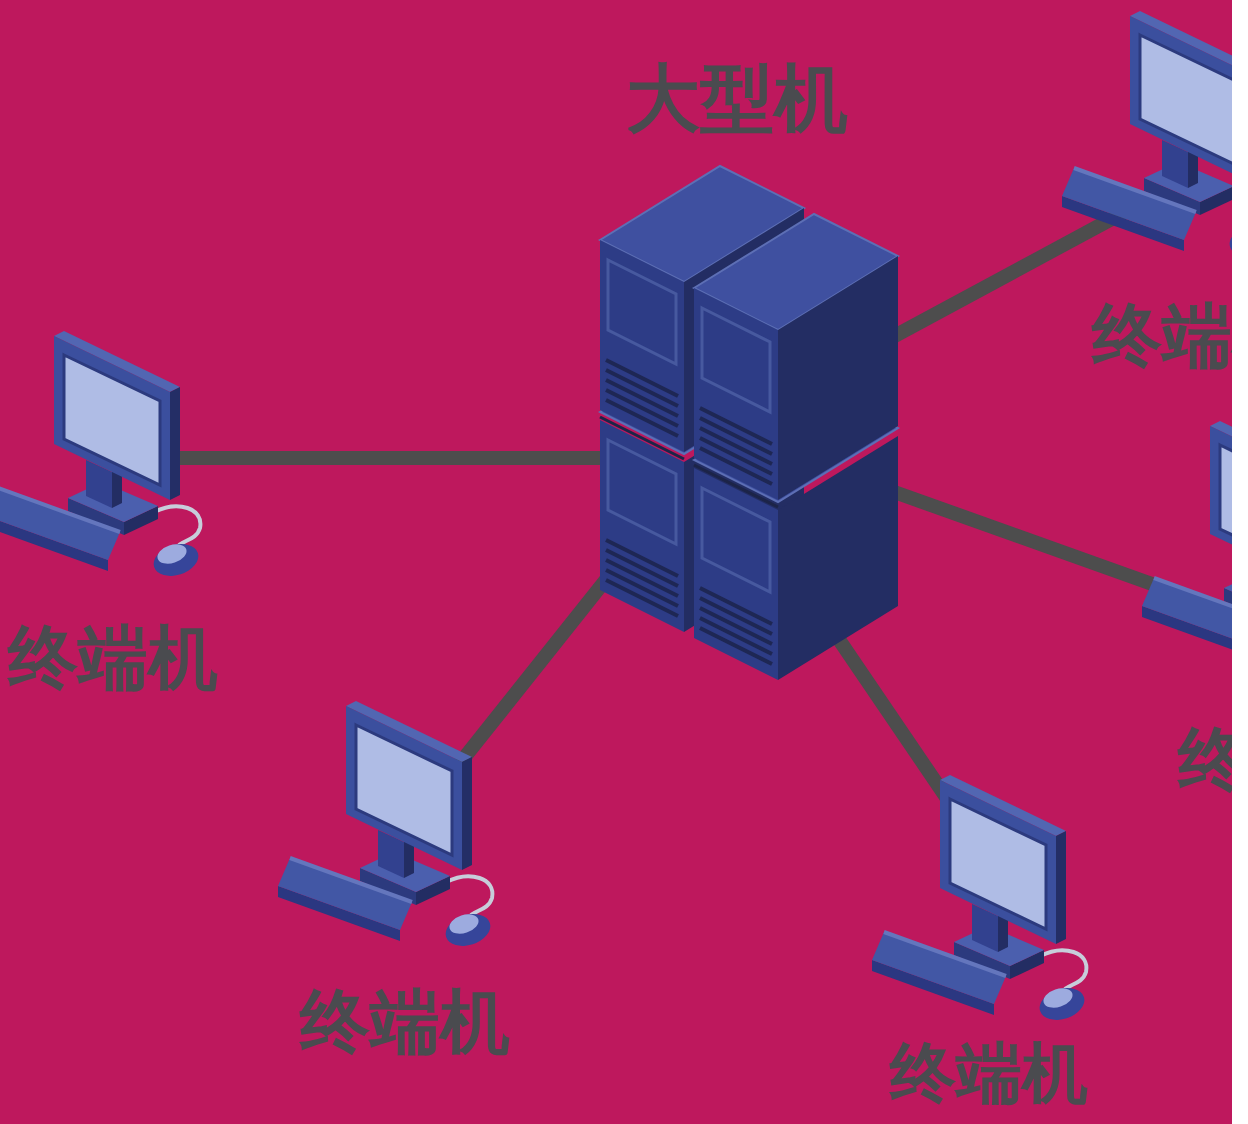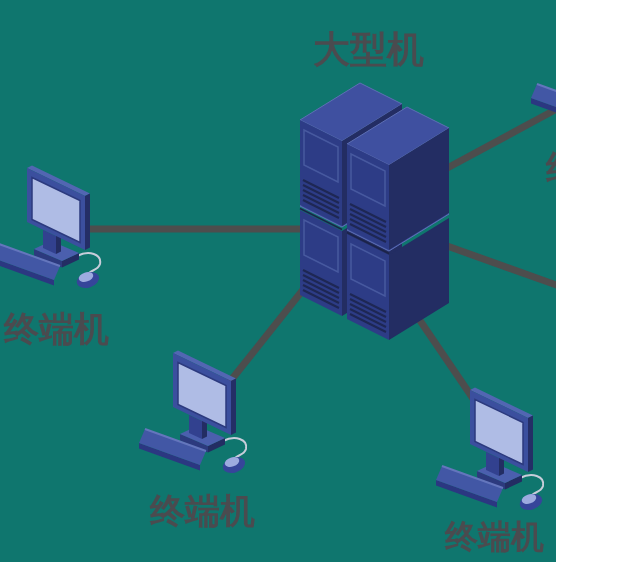--- a/index.html
+++ b/index.html
@@ -1,20 +1,20 @@
 <!DOCTYPE html>
 <html><head>
 <meta charset="utf-8">
 <style>
   html,body{margin:0;padding:0;background:#ffffff;}
   .canvas{
     position:relative;
-    width:556px;height:562px;
+    width:616px;height:562px;
     overflow:hidden;
-    background:#0f766e;
+    background:#be185d;
     font-family:"DejaVu Sans",sans-serif;
   }
   svg{display:block;}
   .net-line{stroke:#4d4d4d;stroke-width:7;fill:none;stroke-linecap:butt;}
   .lbl{
     font-family:"DejaVu Sans",sans-serif;
     font-weight:bold;
     fill:#4a4b4f;
     font-size:35px;
   }

